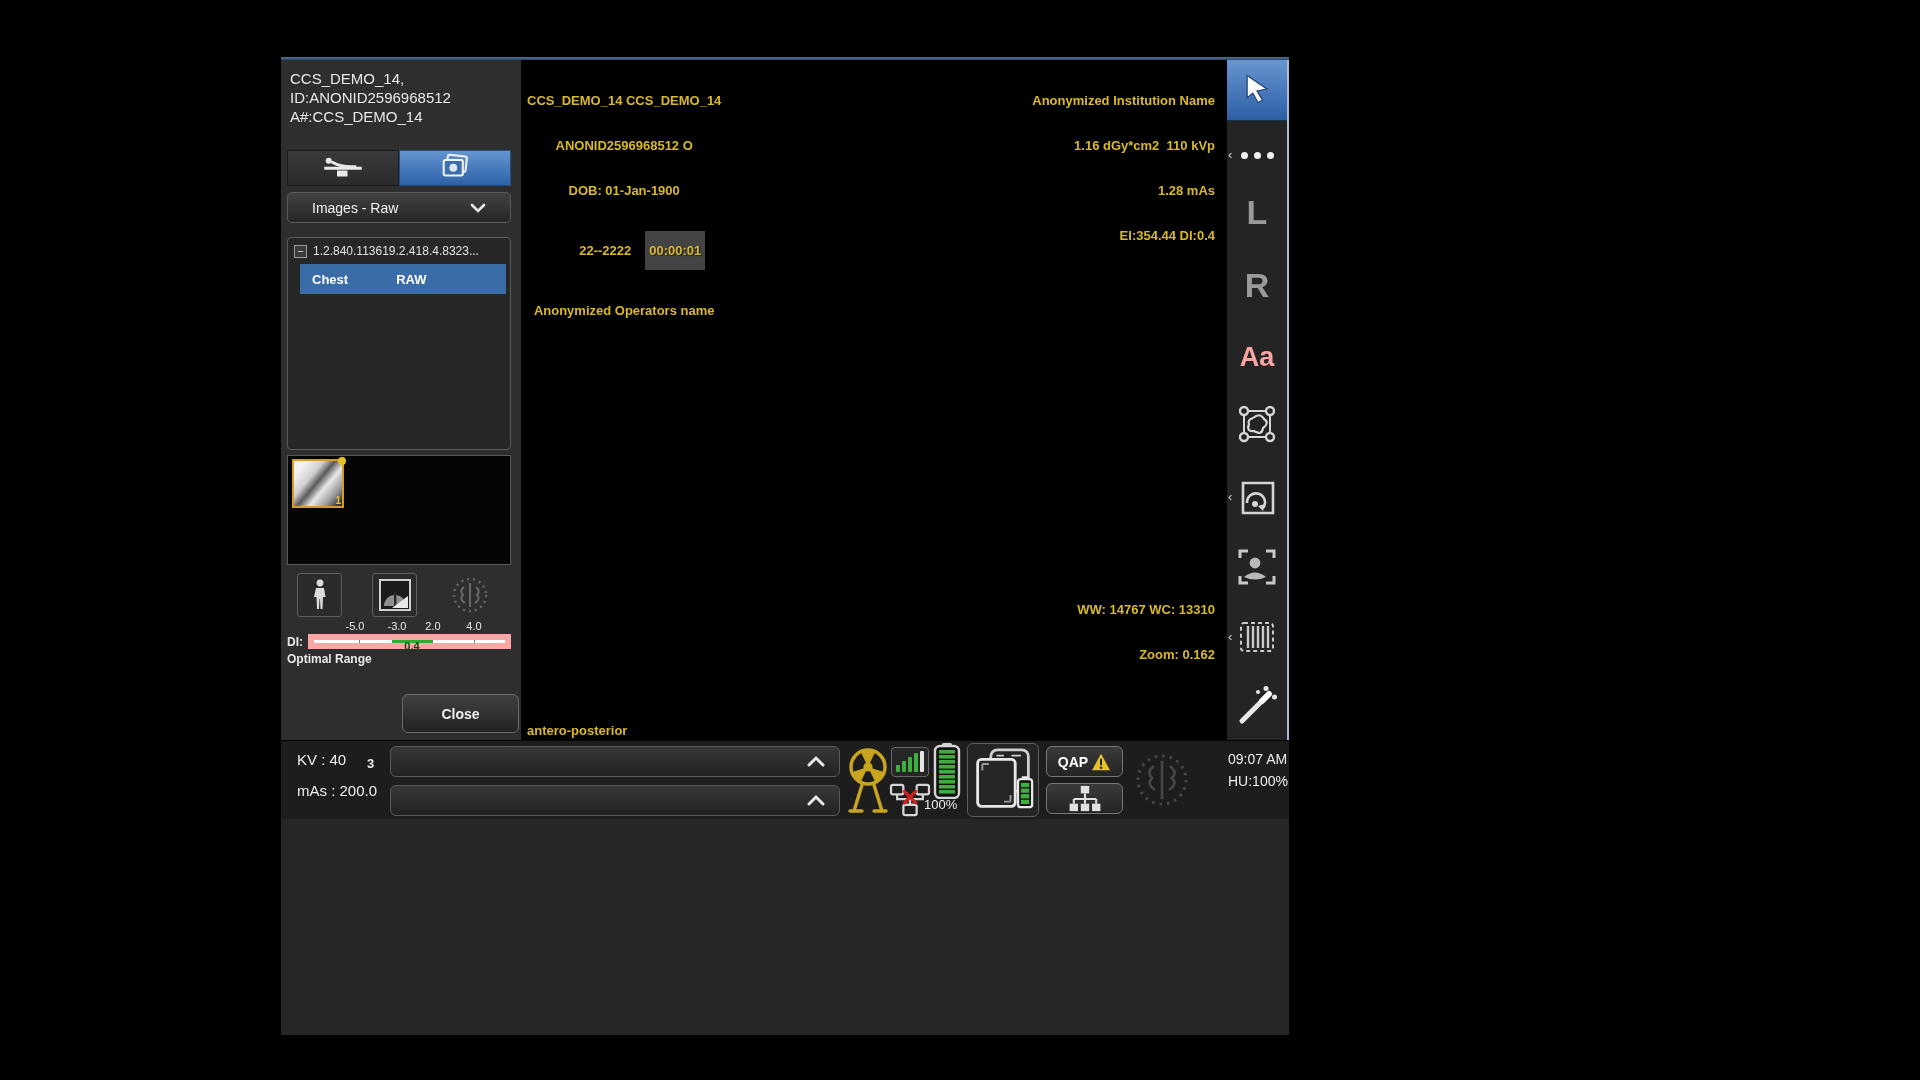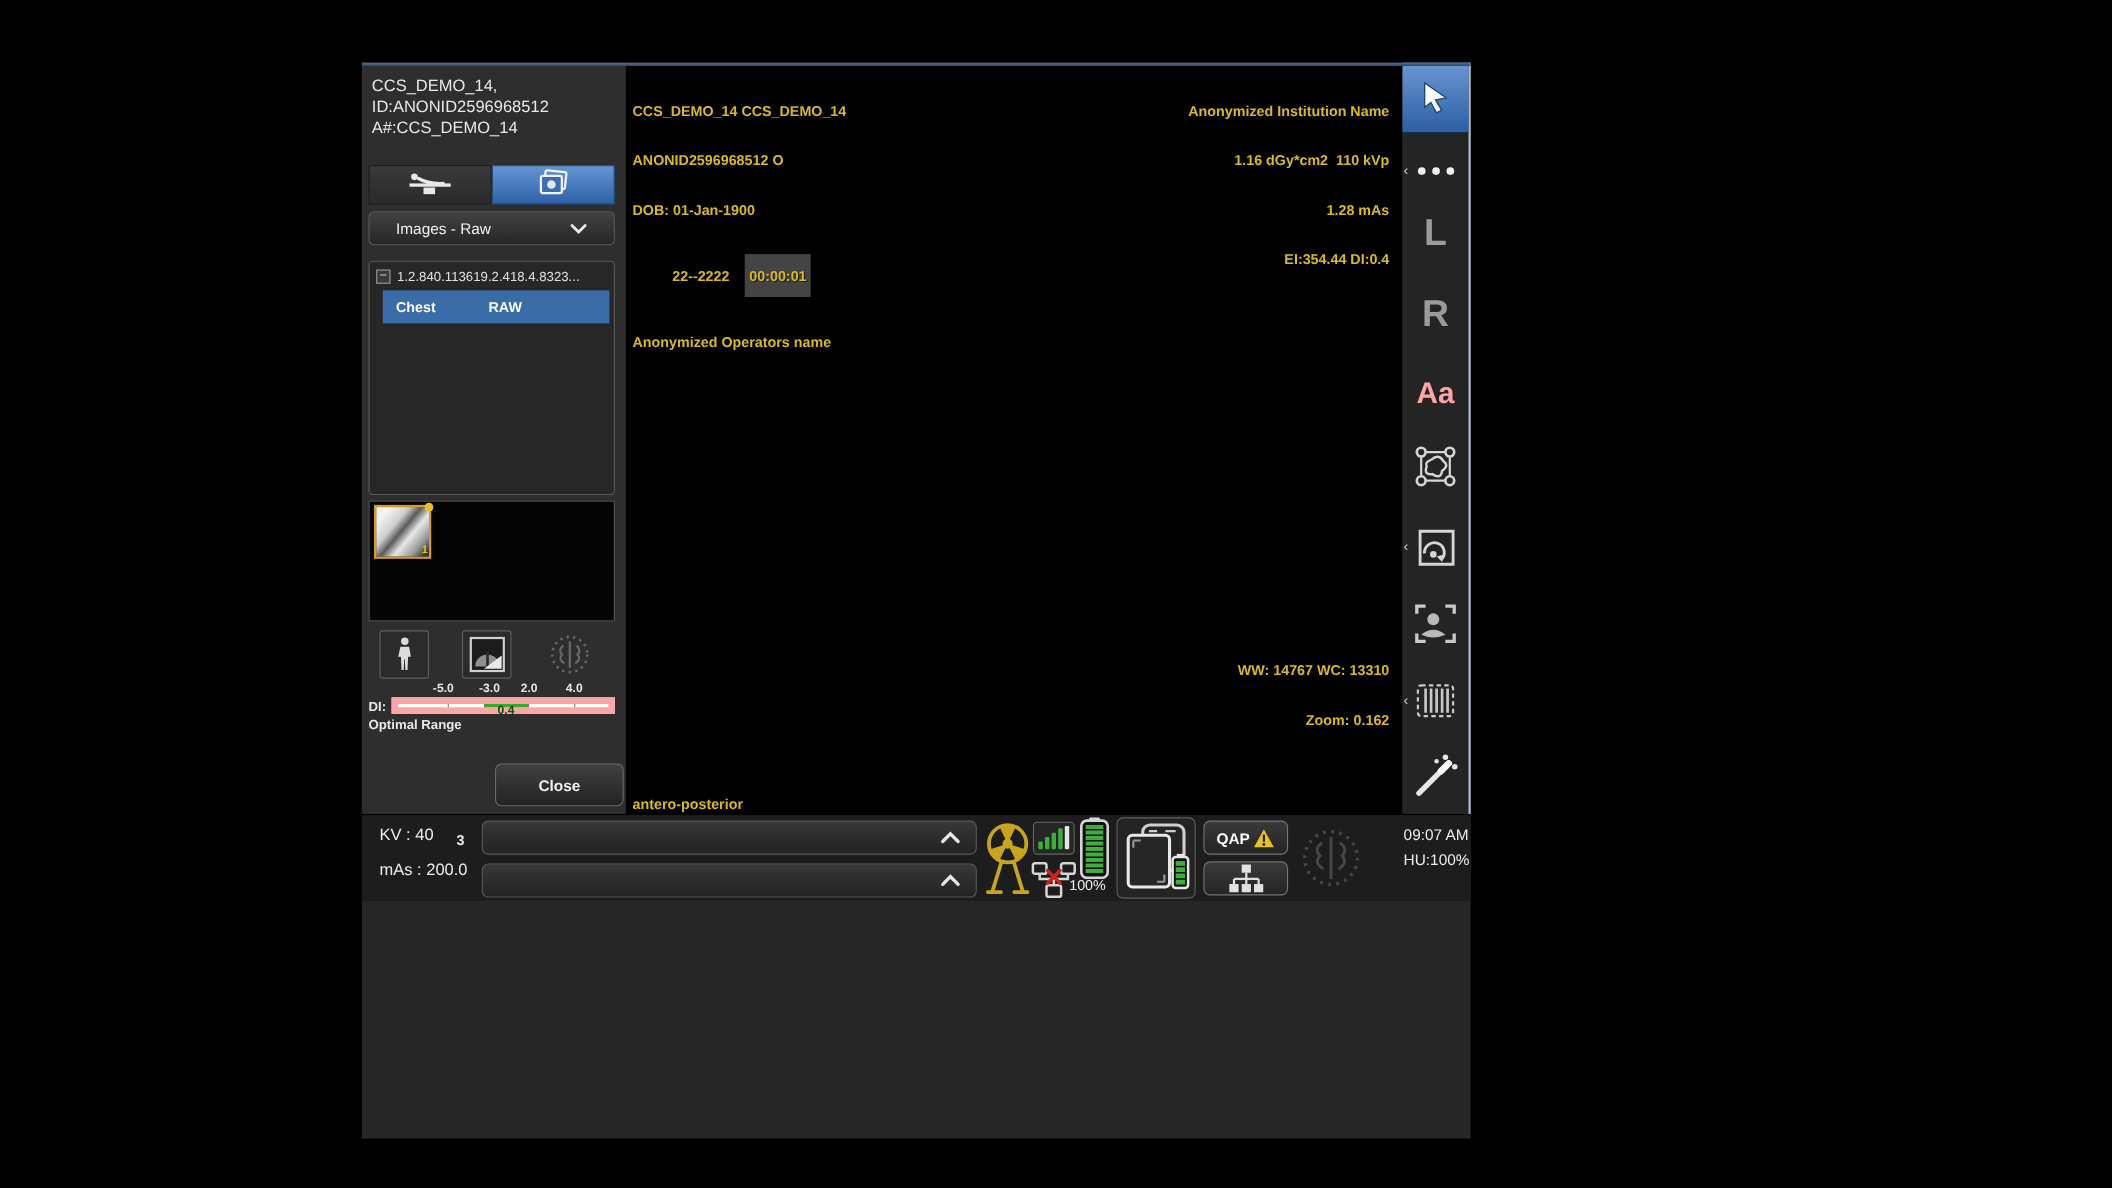--- a/index.html
+++ b/index.html
@@ -1,18 +1,18 @@
 <!DOCTYPE html>
 <html><head>
 <meta charset="utf-8">
 <style>
   * { margin:0; padding:0; box-sizing:border-box; }
   body { background:#000; font-family:"Liberation Sans", sans-serif; }
   .stage { position:relative; width:1920px; height:1080px; background:#000; overflow:hidden; }
-  .window { position:absolute; left:281px; top:57px; width:1008px; height:978px; background:#262626;margin-left:48px; }
+  .window { position:absolute; left:281px; top:57px; width:1008px; height:978px; background:#262626; }
   .window::before { content:""; position:absolute; left:0; top:0; right:0; height:3px;
     background:linear-gradient(#52718f,#2b4a6b); z-index:30; }
 
   
   .sidebar { position:absolute; left:0; top:0; width:240px; height:683px; background:#2e2e2e; }
   .patient-info { position:absolute; left:9px; top:12px; color:#e8e8e8; font-size:15px; line-height:19px; }
   .tab-row { position:absolute; left:6px; top:93px; width:224px; height:36px; display:flex; }
   .tab { flex:1; border:1px solid #1c1c1c; background:linear-gradient(#3a3a3a,#2a2a2a);
     display:flex; align-items:center; justify-content:center; cursor:pointer; }
   .tab.active { background:linear-gradient(#6395d2,#2e62a8); border-color:#24507e; }
@@ -32,21 +32,21 @@
     border:1px solid #5a5a5a; }
   .thumb { position:absolute; left:4px; top:3px; width:52px; height:49px; border:2px solid #d79b2a;
     background:linear-gradient(130deg,#f2f2f2 15%,#cfcfcf 35%,#5a5a5a 48%,#e8e8e8 62%,#9a9a9a 80%,#333 95%); cursor:pointer; }
   .thumb-dot { position:absolute; right:-4px; top:-4px; width:8px; height:8px; border-radius:50%; background:#e5c22a; }
   .thumb-num { position:absolute; right:1px; bottom:0; color:#e5c22a; font-size:10px; font-weight:bold; }
   .mini-tools { position:absolute; left:16px; top:516px; width:210px; height:44px; display:flex; gap:30px; }
   .mini-btn { width:45px; height:44px; background:#2b2b2b; border:1px solid #5f5f5f; border-radius:3px;
     display:flex; align-items:center; justify-content:center; cursor:pointer; }
   .mini-btn.flat { border-color:transparent; background:transparent; }
   .di-block { position:absolute; left:0; top:563px; width:240px; color:#e8e8e8; }
-  .di-ticks { position:relative; height:13px; font-size:11px; font-weight:bold;padding-left:44px; }
+  .di-ticks { position:relative; height:13px; font-size:11px; font-weight:normal;padding-left:44px; }
   .di-ticks span { position:absolute; transform:translateX(-50%); }
   .di-row { position:relative; height:16px; margin-top:1px; }
   .di-label { position:absolute; left:6px; top:1px; font-size:12px; font-weight:bold; }
   .di-bar { position:absolute; left:27px; top:0; width:203px; height:15px; background:#fff; border:6px solid #fca5a5; }
   .di-div { position:absolute; top:0; bottom:0; width:1px; background:#777; }
   .di-green { position:absolute; left:78px; width:40px; top:0; bottom:0; background:#2fae2f;
     color:#0a4d0a; font-size:11px; font-weight:bold; text-align:center; line-height:13px; }
   .di-caption { margin:2px 0 0 6px; font-size:12px; font-weight:bold; }
   .close-btn { position:absolute; left:121px; top:637px; width:117px; height:39px; border-radius:6px;
     border:1px solid #6a6a6a; background:linear-gradient(#404040,#232323); color:#f0f0f0;
@@ -61,21 +61,21 @@
       radial-gradient(ellipse 145px 90px at 55% 27%, rgba(0,0,0,.72), transparent 72%),
       radial-gradient(ellipse 140px 88px at 33% 70%, rgba(0,0,0,.78), transparent 70%),
       radial-gradient(ellipse 155px 92px at 58% 72%, rgba(0,0,0,.62), transparent 72%),
       linear-gradient(90deg, rgba(0,0,0,.95) 0%, rgba(0,0,0,.45) 6%, transparent 12%),
       linear-gradient(270deg, #000 9%, rgba(0,0,0,.55) 13%, transparent 22%),
       radial-gradient(ellipse 250px 150px at 10% 98%, rgba(252,252,252,.92), transparent 72%),
       linear-gradient(180deg, transparent 38%, rgba(255,255,255,.5) 47%, rgba(255,255,255,.55) 56%, transparent 67%),
       radial-gradient(ellipse 47% 47% at 45% 49%, #ededed 34%, #cwhite 50%, #cfcfcf 55%, #8a8a8a 73%, #1d1d1d 91%, #000 100%),
       #000; }
   .ovl { position:absolute; color:#d9b92a; font-size:13px; font-weight:bold; line-height:15px;
-    text-shadow:1px 1px 1px rgba(0,0,0,.6); white-space:pre; }
+    text-shadow:1px 1px 1px rgba(0,0,0,.6); white-space:pre;text-align:center; }
   .ovl.tl { left:6px; top:6px; }
   .ovl.tr { right:12px; top:6px; text-align:right; }
   .ovl.br { right:12px; bottom:48px; text-align:right; }
   .ovl.bl { left:6px; bottom:2px; }
   .time-hl { background:rgba(150,150,150,.45); padding:12px 4px; margin-left:14px; }
 
   
   .toolbar { position:absolute; left:946px; top:0; width:62px; height:683px; background:#242424;
     border-right:2px solid #aebcce; }
   .tb { position:absolute; left:0; width:60px; display:flex; align-items:center; justify-content:center;

